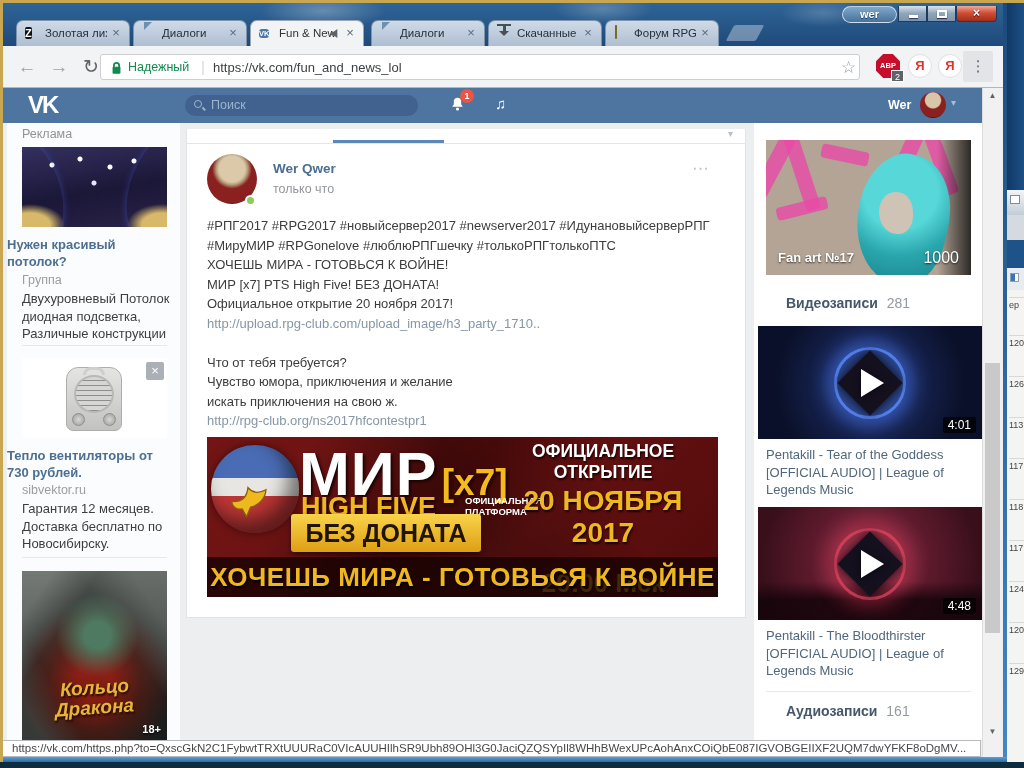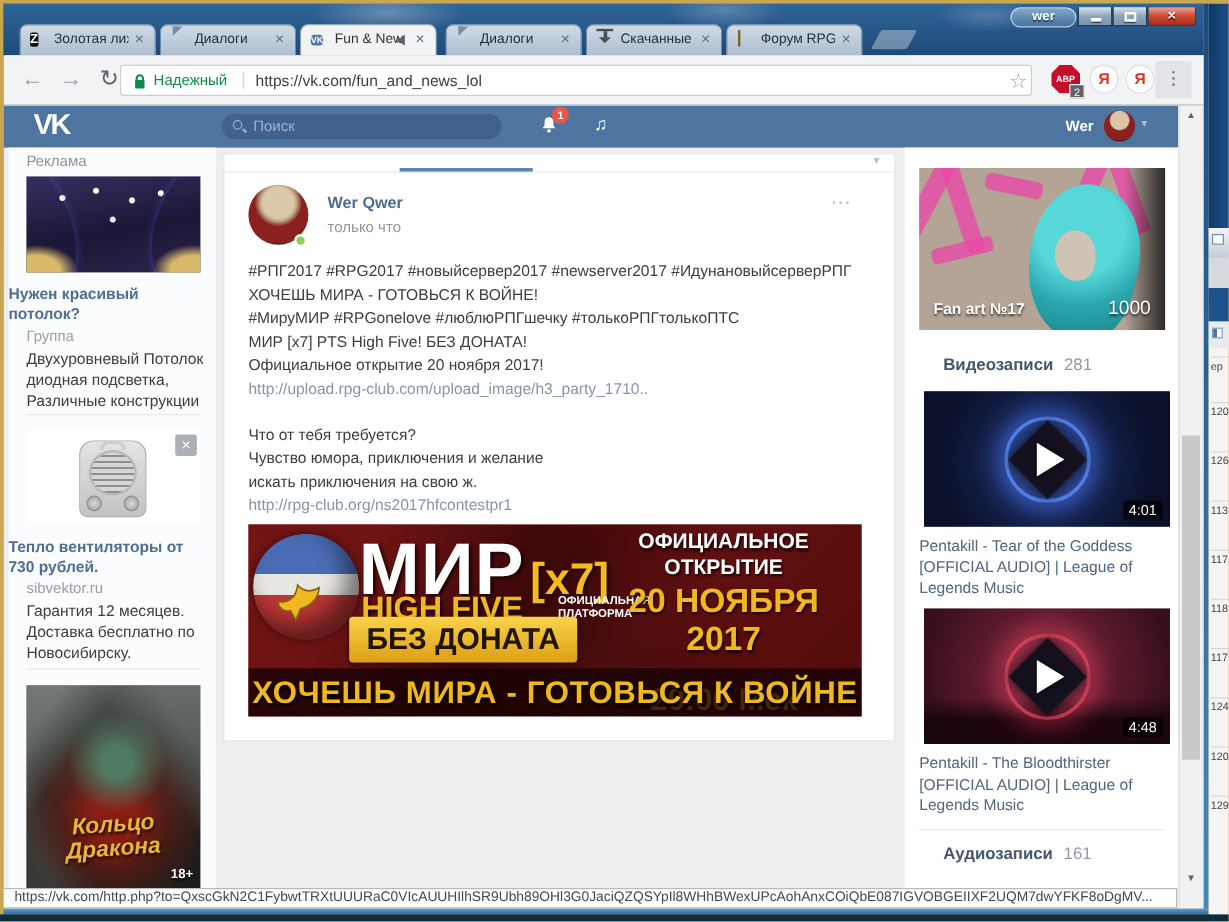--- a/index.html
+++ b/index.html
@@ -175,21 +175,21 @@
   .stroke { position:absolute; background:#e84aa8; opacity:.8; border-radius:4px; }
   .fa-hair { position:absolute; right:22px; top:14px; width:92px; height:130px; border-radius:46% 54% 40% 60%;
     background:radial-gradient(circle at 40% 30%, #57d7d8 0 35%, #2aa6ad 60%, #187d86 100%); transform:rotate(14deg); }
   .fa-face { position:absolute; right:58px; top:52px; width:34px; height:42px; border-radius:50% 50% 45% 55%; background:#cfc3b5; }
   .fa-shade { position:absolute; right:0; top:0; width:34px; height:135px; background:linear-gradient(90deg,transparent,rgba(10,10,10,.8)); }
   .fa-cap { position:absolute; left:12px; bottom:10px; color:#fff; font-size:13px; font-weight:bold; text-shadow:0 1px 2px rgba(0,0,0,.7); }
   .fa-count { position:absolute; right:12px; bottom:8px; color:#fff; font-size:16px; text-shadow:0 1px 2px rgba(0,0,0,.7); }
   .rc-head { position:absolute; left:12px; font-size:14px; }
   .rc-head .hl { color:#44576b; font-weight:bold;margin-left:20px; }
   .rc-head .hc { color:#939aa1; margin-left:5px; font-weight:normal; }
-  .vthumb { position:absolute; left:16px; width:205px; height:113px; overflow:hidden; }
+  .vthumb { position:absolute; left:4px; width:224px; height:113px; overflow:hidden; }
   .v1 { background:radial-gradient(circle at 50% 52%, #2a3f7a 0 18%, #16224d 40%, #0a1029 75%); }
   .v2 { background:
       linear-gradient(0deg, rgba(20,4,10,.85) 0 18%, transparent 34%),
       radial-gradient(circle at 50% 48%, #8a2f47 0 20%, #5c1a2c 48%, #3a0f1c 85%); }
   .vring { position:absolute; left:50%; top:50%; width:72px; height:72px; margin:-36px 0 0 -36px; border-radius:50%; }
   .vring.blue { border:3px solid rgba(90,140,255,.85); box-shadow:0 0 20px 6px rgba(70,120,255,.55), inset 0 0 14px rgba(70,120,255,.5); }
   .vring.red { border:3px solid rgba(225,70,95,.8); box-shadow:0 0 18px 5px rgba(210,50,80,.5), inset 0 0 12px rgba(210,50,80,.45); }
   .vcore { position:absolute; left:50%; top:50%; width:46px; height:46px; margin:-23px 0 0 -23px; background:#14101e; transform:rotate(45deg); box-shadow:0 0 10px rgba(0,0,0,.8); }
   .play { position:absolute; left:50%; top:50%; margin:-14px 0 0 -9px; width:0; height:0;
     border-top:14px solid transparent; border-bottom:14px solid transparent; border-left:23px solid #fff; filter:drop-shadow(0 1px 3px rgba(0,0,0,.6)); }
@@ -374,22 +374,22 @@
 
     <div class="postcard">
       <div class="post-ava"></div>
       <div class="online-dot"></div>
       <div class="post-author">Wer Qwer</div>
       <div class="post-time">только что</div>
       <div class="post-menu">⋯</div>
 
       <div class="post-text">
         <div>#РПГ2017 #RPG2017 #новыйсервер2017 #newserver2017 #ИдунановыйсерверРПГ</div>
+        <div>#МируМИР #RPGonelove #люблюРПГшечку #толькоРПГтолькоПТС</div>
         <div>ХОЧЕШЬ МИРА - ГОТОВЬСЯ К ВОЙНЕ!</div>
-        <div>#МируМИР #RPGonelove #люблюРПГшечку #толькоРПГтолькоПТС</div>
         <div>МИР [x7] PTS High Five! БЕЗ ДОНАТА!</div>
         <div>Официальное открытие 20 ноября 2017!</div>
         <div class="lnk">http://upload.rpg-club.com/upload_image/h3_party_1710..</div>
         <div class="spacer"></div>
         <div>Что от тебя требуется?</div>
         <div>Чувство юмора, приключения и желание</div>
         <div>искать приключения на свою ж.</div>
         <div class="lnk">http://rpg-club.org/ns2017hfcontestpr1</div>
       </div>
 
@@ -461,16 +461,16 @@
       </div>
     </div>
 
     <div class="pgscroll">
       <div class="sb-btn" style="top:0;">▲</div>
       <div class="sb-thumb"></div>
       <div class="sb-btn" style="top:636px;">▼</div>
     </div>
 
     <div class="statusbar">
-      <span>https://vk.com/http.php?to=QxscGkN2C1FybwtTRXtUUURaC0VIcAUUHIlhSR9Ubh89OHl3G0JaciQZQSYpIl8WHhBWexUPcAohAnxCOiQbE087IGVOBGEIIXF2UQM7dwYFKF8oDgMV...</span>
+      <span>https://vk.com/https.php?to=QxscGkN2C1FybwtTRXtUUURaC0VIcAUUHIlhSR9Ubh89OHl3G0JaciQZQSYpIl8WHhBWexUPcAohAnxCOiQbE087IGVOBGEIIXF2UQM7dwYFKF8oDgMV...</span>
     </div>
   </div>
 </div>
 
 </body></html>

